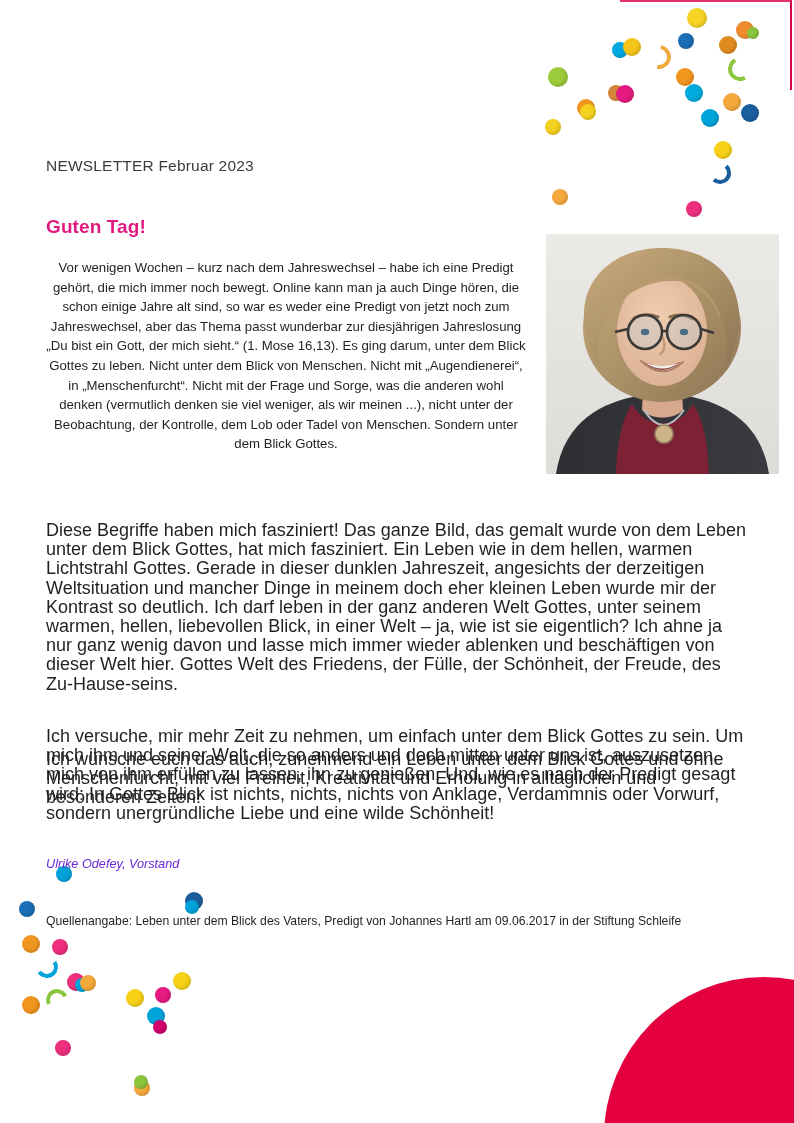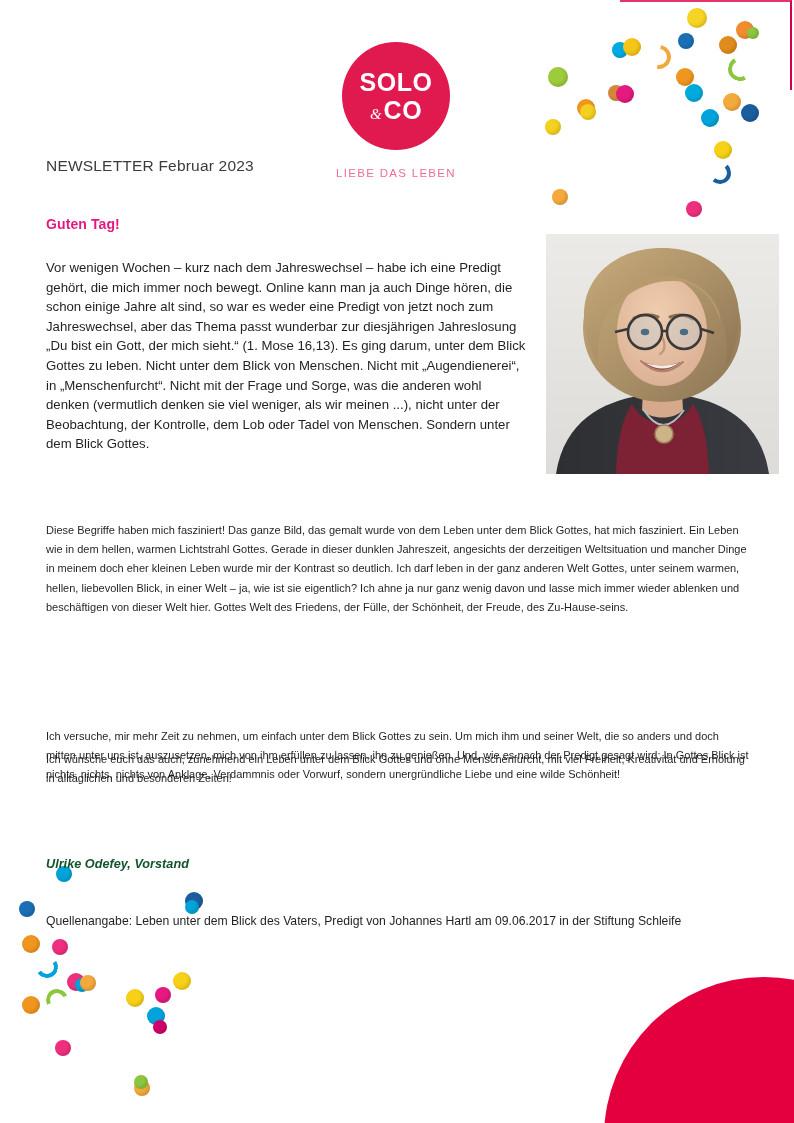--- a/index.html
+++ b/index.html
@@ -125,21 +125,21 @@
     font-size: 15.5px;
     color: #3b3b3b;
     letter-spacing: 0.2px;
   }
 
   
   .greeting {
     position: absolute;
     left: 46px;
     top: 216px;
-    font-size: 14px;
+    font-size: 19px;
     font-weight: bold;
     color: #e3197f;
     letter-spacing: 0.1px;
   }
 
   
   .portrait {
     position: absolute;
     left: 546px;
     top: 234px;
@@ -152,46 +152,45 @@
 
   
   .col-narrow {
     position: absolute;
     left: 46px;
     top: 258px;
     width: 480px;
     font-size: 13.2px;
     line-height: 19.6px;
     color: #221f1f;
-    text-align: left;
+    text-align: center;
   }
   .col-wide {
     position: absolute;
     left: 46px;
     width: 703px;
-    font-size: 11px;
+    font-size: 18px;
     line-height: 19.2px;
     color: #221f1f;
   }
   .p1 { top: 258px; }
   .p2 { top: 463px; }
   .p3 { top: 521px; }
   .p4 { top: 668px; }
   .p5 { top: 727px; }
   .p6 { top: 750px; }
   p.para { margin: 0; }
 
   .signature {
     position: absolute;
     left: 46px;
     top: 857px;
     font-size: 12.7px;
     font-style: italic;
-    color: #14532d;
-    font-weight: bold;
+    color: #6d28d9;
   }
   .source {
     position: absolute;
     left: 46px;
     top: 914px;
     font-size: 12.2px;
     color: #221f1f;
     width: 710px;
   }
 </style>
@@ -246,30 +245,20 @@
       <div class="confetti" style="left: 173px; top: 972px; width: 18px; height: 18px; background: rgb(247, 209, 23); box-shadow: rgba(0, 0, 0, 0.12) -2px -2px 3px inset;"></div>
       <div class="confetti" style="left: 147px; top: 1007px; width: 18px; height: 18px; background: rgb(0, 163, 218); box-shadow: rgba(0, 0, 0, 0.12) -2px -2px 3px inset;"></div>
       <div class="confetti" style="left: 153px; top: 1020px; width: 14px; height: 14px; background: rgb(209, 0, 107); box-shadow: rgba(0, 0, 0, 0.12) -2px -2px 3px inset;"></div>
       <div class="confetti" style="left: 55px; top: 1040px; width: 16px; height: 16px; background: rgb(237, 47, 126); box-shadow: rgba(0, 0, 0, 0.12) -2px -2px 3px inset;"></div>
       <div class="confetti" style="left: 134px; top: 1080px; width: 16px; height: 16px; background: rgb(244, 169, 60); box-shadow: rgba(0, 0, 0, 0.12) -2px -2px 3px inset;"></div>
       <div class="confetti" style="left: 134px; top: 1075px; width: 14px; height: 14px; background: rgb(140, 198, 63); box-shadow: rgba(0, 0, 0, 0.12) -2px -2px 3px inset;"></div>
     </div>
 
   <div class="big-circle"></div>
 
-  <div class="logo-block">
-    <div class="logo-circle">
-      <div class="logo-solo">SOLO</div>
-      <div class="logo-coline">
-        <span class="logo-amp">&amp;</span>
-        <span class="logo-co">CO</span>
-      </div>
-    </div>
-    <div class="logo-tagline">LIEBE DAS LEBEN</div>
-  </div>
 
   <div class="masthead">NEWSLETTER Februar 2023</div>
 
   <div class="greeting">Guten Tag!</div>
 
   <div class="portrait">
     <svg width="233" height="240" viewBox="0 0 233 240" xmlns="http://www.w3.org/2000/svg" aria-hidden="true">
       <defs>
         <linearGradient id="bg" x1="0" y1="0" x2="0" y2="1">
           <stop offset="0%" stop-color="#eceae7"></stop>

